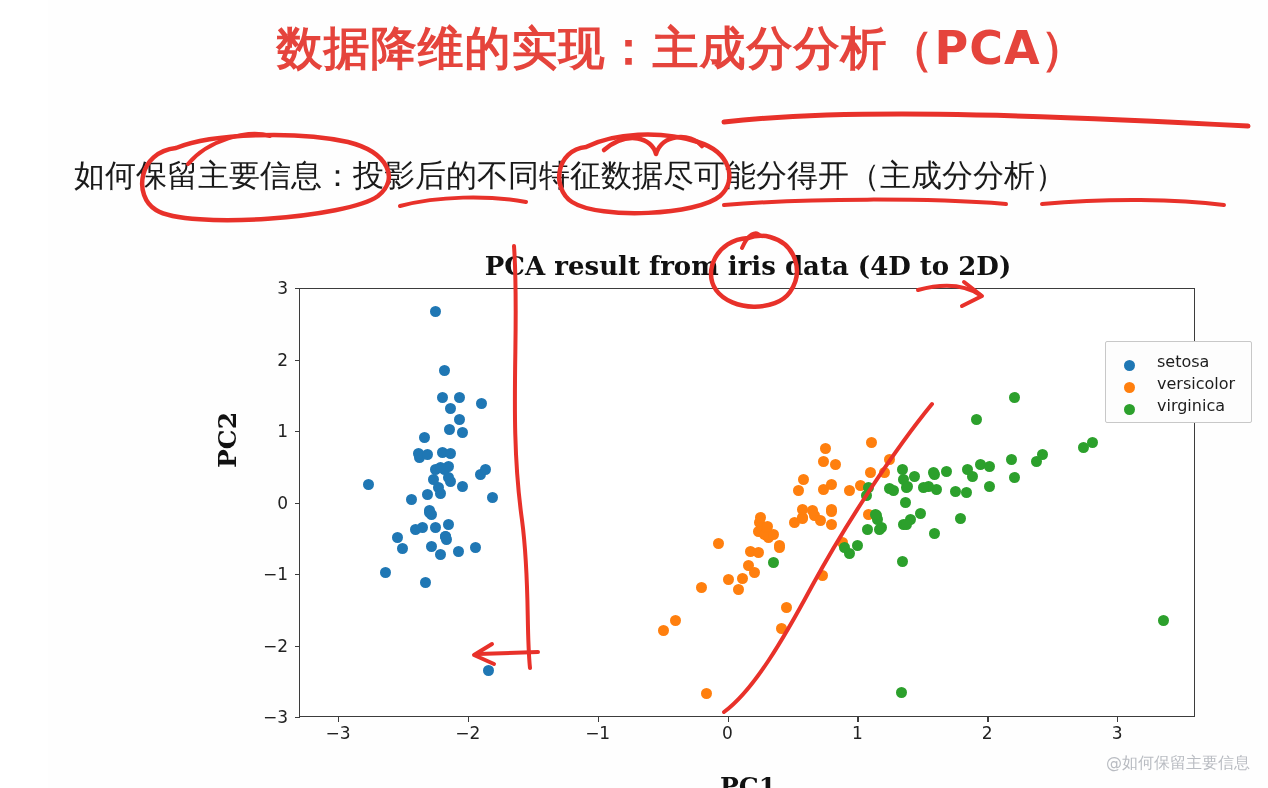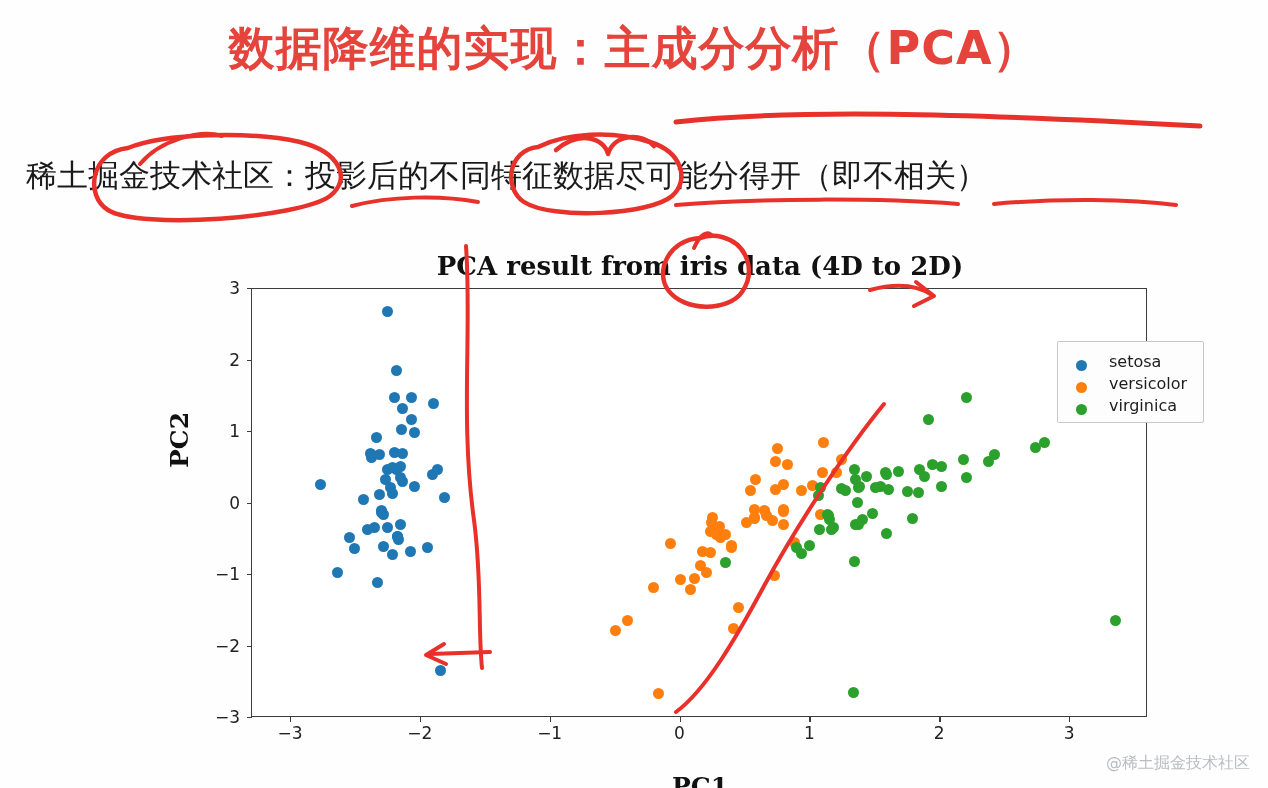--- a/index.html
+++ b/index.html
@@ -11,20 +11,21 @@
     width: 1268px;
     height: 788px;
     position: relative;
     overflow: hidden;
     font-family: "Liberation Sans", sans-serif;
   }
   #slide {
     position: absolute;
     inset: 0;
     background: #fefefe;
+    margin-left: 48px;
   }
   
   #slide-title {
     position: absolute;
     left: 0;
     top: 18px;
     width: 1268px;
     text-align: center;
     font-family: "DejaVu Sans", "Liberation Sans", sans-serif;
     font-weight: bold;
@@ -185,21 +186,21 @@
     inset: 0;
     pointer-events: none;
   }
 </style>
 </head>
 <body>
 
 <div id="slide">
 
   <div id="slide-title">数据降维的实现：主成分分析（PCA）</div>
-  <div id="slide-subtitle">稀土掘金技术社区：投影后的不同特征数据尽可能分得开（即不相关）</div>
+  <div id="slide-subtitle">如何保留主要信息：投影后的不同特征数据尽可能分得开（主成分分析）</div>
 
   <div id="figure">
 
     <div id="chart-title">PCA result from iris data (4D to 2D)</div>
 
     <div id="plot-frame">
       <div id="points-layer">
           <div class="pt" style="left: 135.049px; top: 180.18px; background: rgb(31, 119, 180);"></div>
           <div class="pt" style="left: 158.423px; top: 262.405px; background: rgb(31, 119, 180);"></div>
           <div class="pt" style="left: 122.064px; top: 238.81px; background: rgb(31, 119, 180);"></div>
@@ -417,14 +418,14 @@
       <path stroke-width="4" d="M694,248 C700,234 708,230 712,236"></path>
       <path stroke-width="4" d="M870,290 C900,282 920,287 932,295"></path>
       <path stroke-width="4" d="M916,282 L934,296 L914,306"></path>
       <path stroke-width="4" d="M466,246 C472,330 460,420 474,520 C482,580 478,630 482,668"></path>
       <path stroke-width="4" d="M490,652 L430,654"></path>
       <path stroke-width="4" d="M444,644 L426,655 L446,664"></path>
       <path stroke-width="4" d="M884,404 C848,448 800,520 764,586 C736,638 706,690 676,712"></path>
     </g>
   </svg>
 
-  <div id="watermark">@稀土掘金技术社区</div>
+  <div id="watermark">@如何保留主要信息</div>
 </div>
 
 </body></html>

